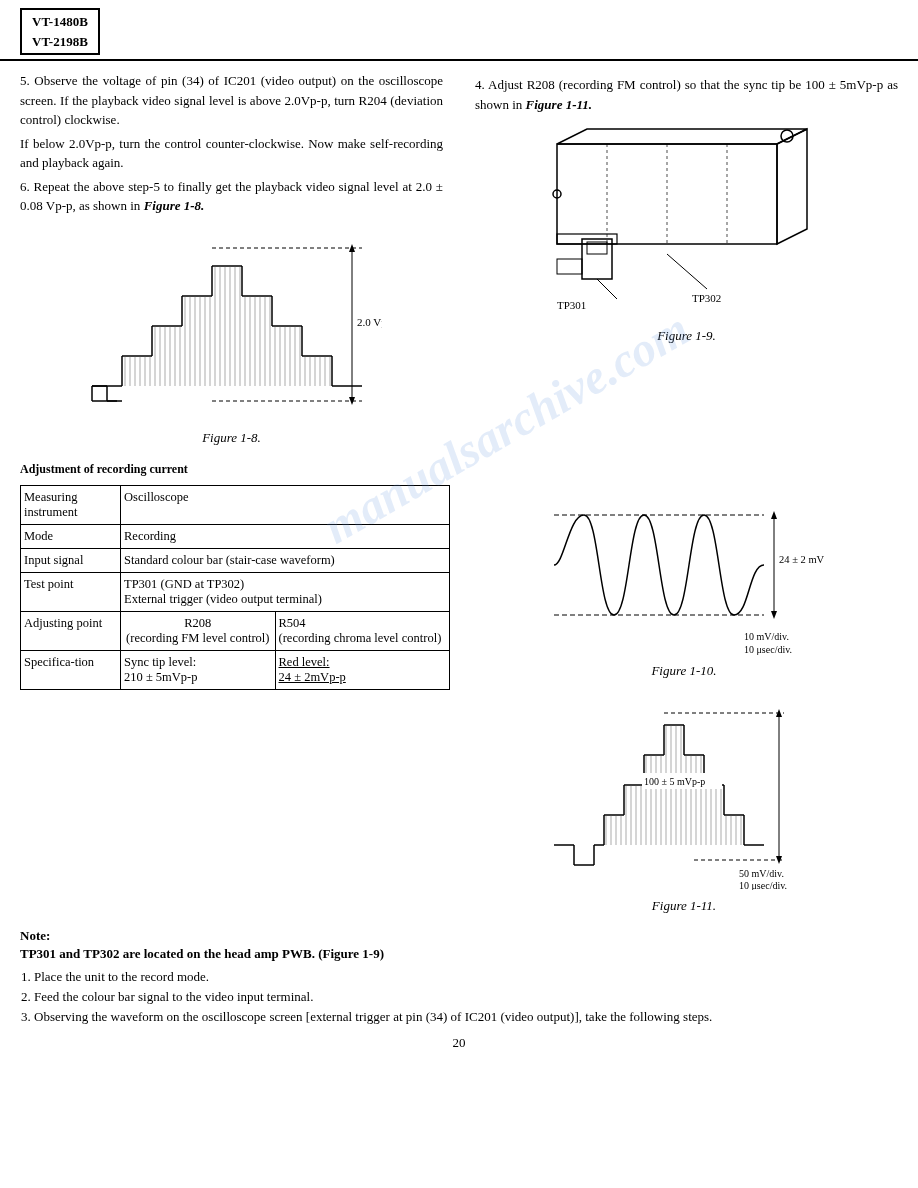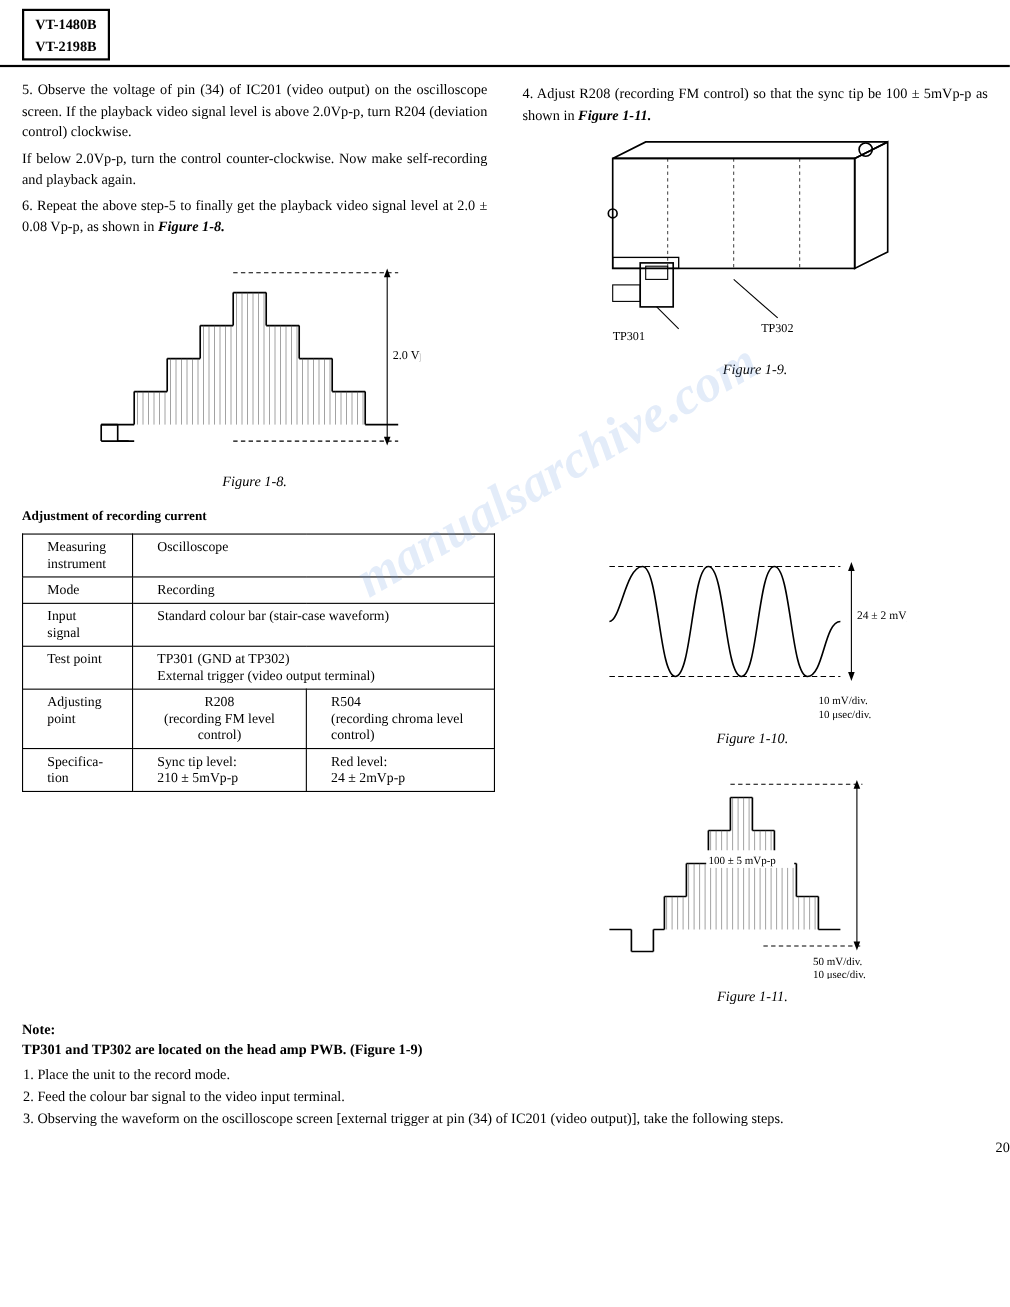--- a/index.html
+++ b/index.html
@@ -100,21 +100,21 @@
 
     
     .adj-table {
       border-collapse: collapse;
       width: 430px;
       font-size: 12.5px;
       margin-bottom: 10px;
     }
     .adj-table td {
       border: 1px solid #000;
-      padding: 4px 22px;
+      padding: 4px 3px;
       vertical-align: top;
     }
     .adj-table .col-label {
       width: 100px;
       font-size: 12.5px;
     }
 
     
     .note-section {
       padding: 0 20px;
@@ -131,21 +131,21 @@
       margin-left: 14px;
       margin-top: 6px;
     }
     .note-section ol li {
       margin-bottom: 4px;
       text-align: justify;
     }
 
     
     .page-number {
-      text-align: right;
+      text-align: center;
       font-size: 13px;
       margin-top: 10px;
       margin-bottom: 23px;
     }
 
     
     .svg-figure {
       display: block;
       margin: 0 auto;
     }
@@ -364,21 +364,21 @@
               <td style="white-space:pre-line;text-align:center;">R208
 (recording FM level control)</td>
               <td style="white-space:pre-line;">R504
 (recording chroma level control)</td>
             </tr>
 
             <tr>
               <td class="col-label">Specifica-tion</td>
               <td style="white-space:pre-line;">Sync tip level:
 210 ± 5mVp-p</td>
-              <td style="white-space:pre-line;">Red level:
+              <td style="white-space:pre-line;text-decoration:underline;">Red level:
 24 ± 2mVp-p</td>
             </tr>
           </tbody>
         </table>
       </div>
 
       <div class="right-figures" style="flex:1;">
 
         <div class="figure-container">
           <div style="position:relative; display:inline-block;">

